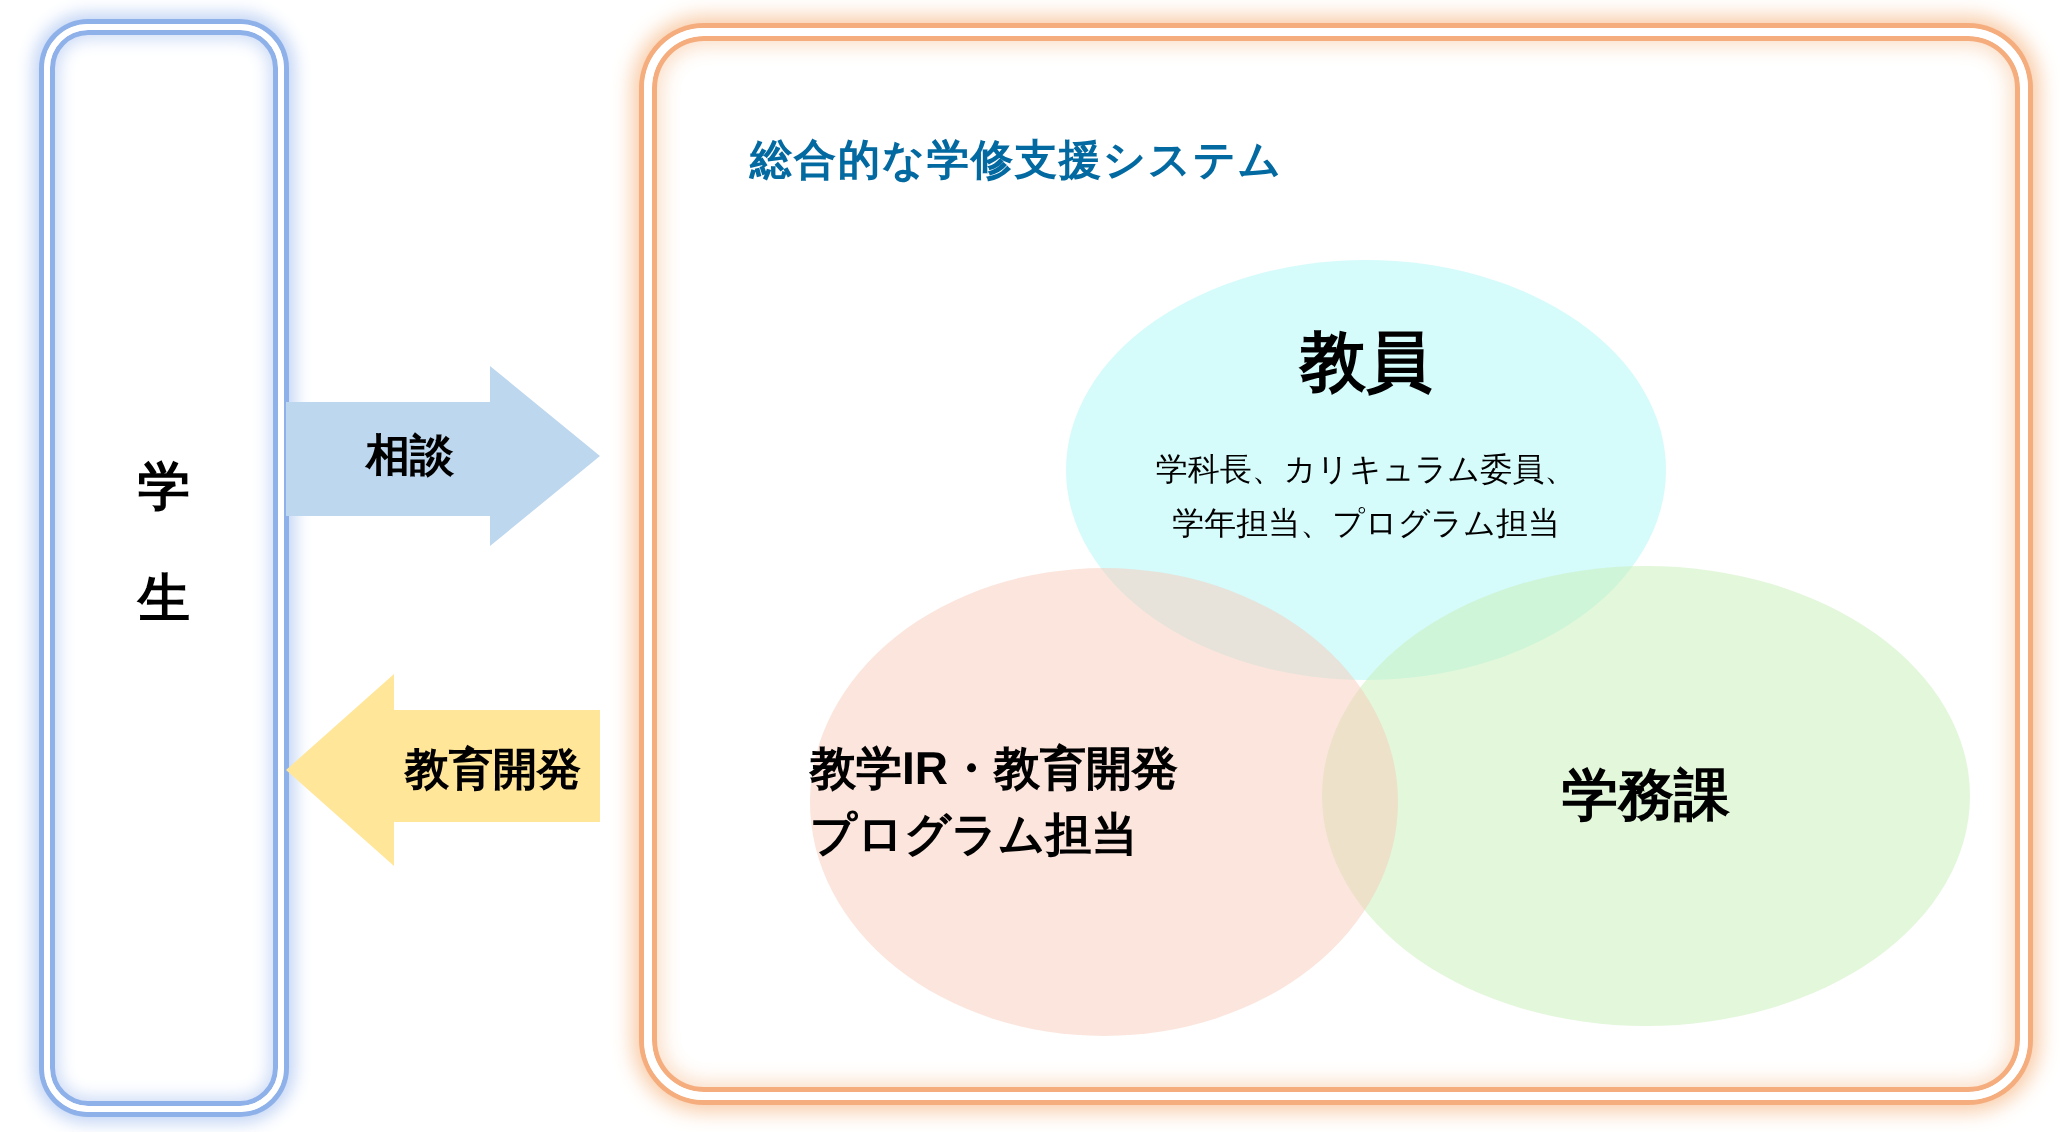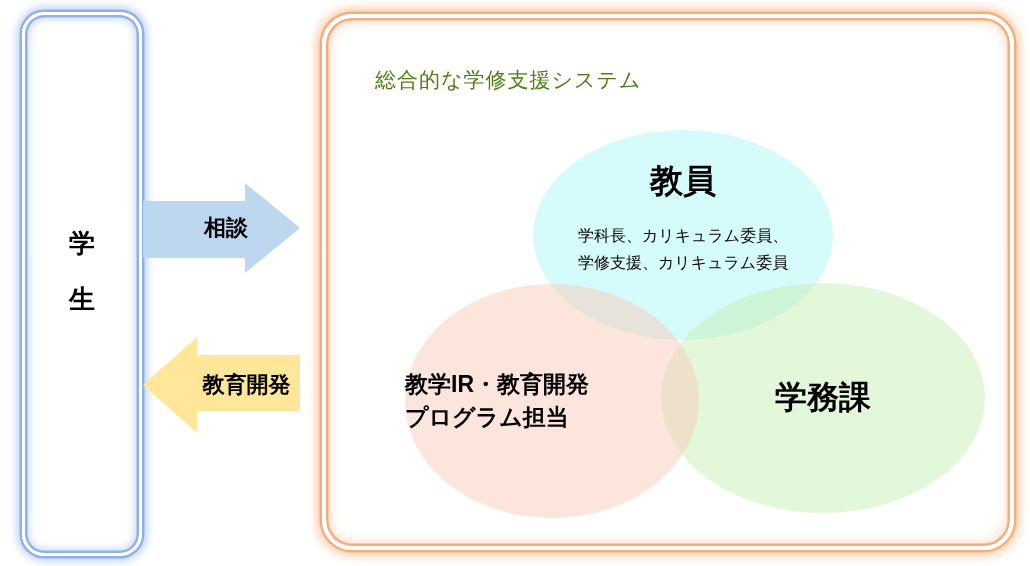--- a/index.html
+++ b/index.html
@@ -48,21 +48,21 @@
     display: flex;
     align-items: center;
     font-size: 22px;
     font-weight: bold;
   }
   .arrow-consult {
     left: 143px; top: 183px;
     width: 157px; height: 90px;
     background: #bdd7ee;
     clip-path: polygon(0 18px, 102px 18px, 102px 0, 157px 45px, 102px 90px, 102px 75px, 0 75px);
-    justify-content: flex-end;
+    justify-content: center;
     padding-right: 52px;
     box-sizing: border-box;
     padding-left: 19px;
   }
   .arrow-support {
     left: 143px; top: 337px;
     width: 157px; height: 96px;
     background: #ffe699;
     clip-path: polygon(0 48px, 54px 0, 54px 18px, 157px 18px, 157px 74px, 54px 74px, 54px 96px);
     justify-content: center;
@@ -80,22 +80,22 @@
     box-shadow:
       0 0 0 2.5px #f5ad7e,
       0 0 10px 6px #f9cda9,
       inset 0 0 0 2.5px #f5ad7e,
       inset 0 0 10px 5px #fbdfc8;
   }
   .panel-title {
     position: absolute;
     left: 53px; top: 52px;
     font-size: 21px;
-    font-weight: normal;
-    color: #4d7c0f;
+    font-weight: bold;
+    color: #0369a1;
     letter-spacing: 1px;
   }
 
   
   .ellipse {
     position: absolute;
     border-radius: 50%;
   }
   .ellipse-faculty {
     left: 533px; top: 130px;
@@ -140,21 +140,21 @@
     font-weight: normal;
     line-height: 27px;
   }
   .center-line {
     font-size: 23px;
     font-weight: bold;
     line-height: 33px;
     white-space: nowrap;
   }
   .affairs-title {
-    font-size: 32px;
+    font-size: 28px;
     font-weight: bold;
   }
 </style>
 </head>
 <body>
 
 <div class="stage">
 
   <div class="student-box">
     <span class="vchar">学</span>
@@ -170,21 +170,21 @@
   </div>
 
   <div class="system-panel"></div>
   <div class="panel-title" style="position:absolute; left:375px; top:66px;">総合的な学修支援システム</div>
 
   <div class="ellipse ellipse-faculty">
     <div class="faculty-content">
       <div class="faculty-title">教員</div>
       <div class="faculty-sub">
         <div>学科長、カリキュラム委員、</div>
-        <div>学修支援、カリキュラム委員</div>
+        <div>学年担当、プログラム担当</div>
       </div>
     </div>
   </div>
 
   <div class="ellipse ellipse-affairs">
     <div class="affairs-title">学務課</div>
   </div>
 
   <div class="ellipse ellipse-center">
     <div class="center-line">教学IR・教育開発</div>

